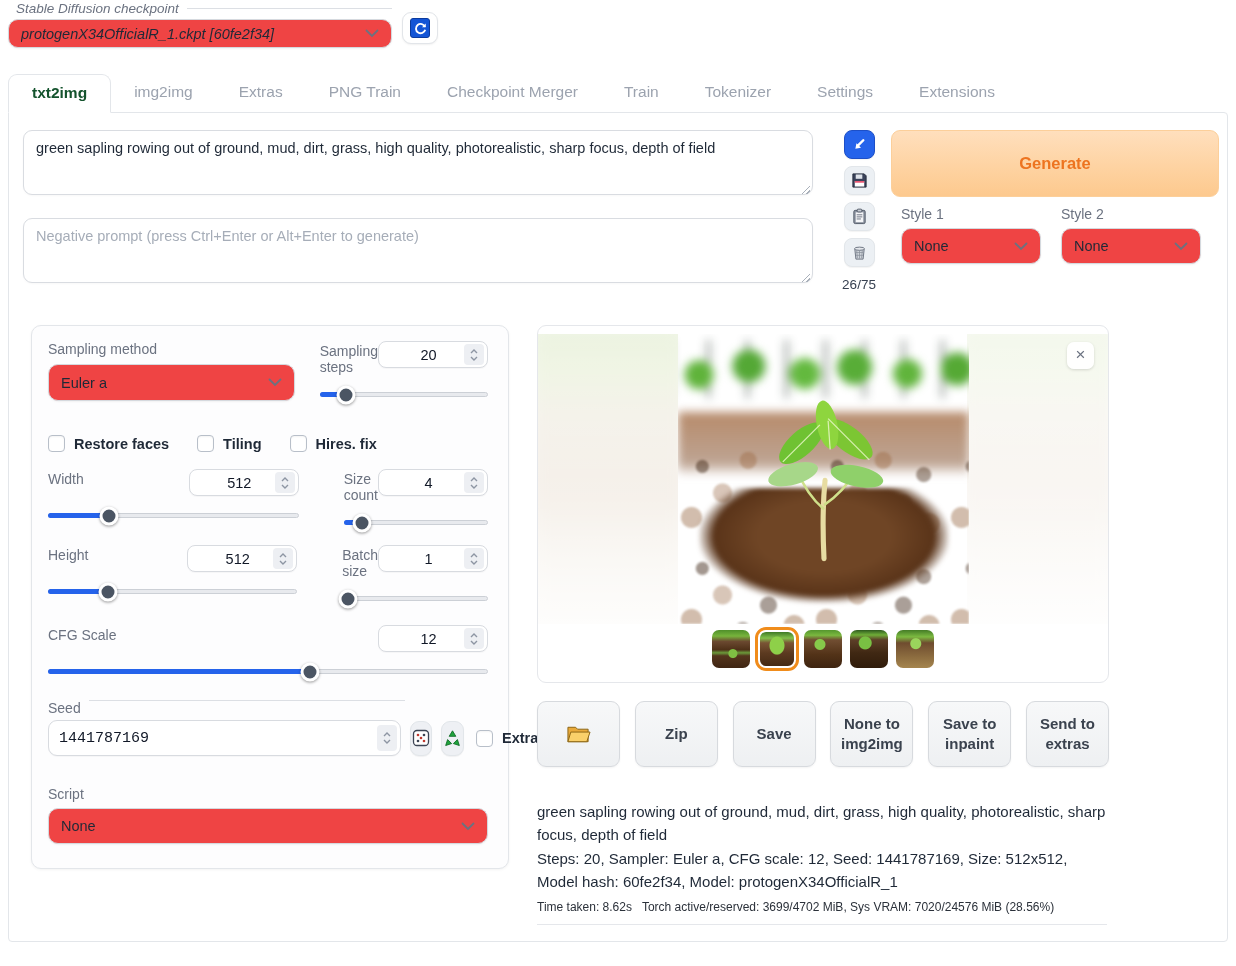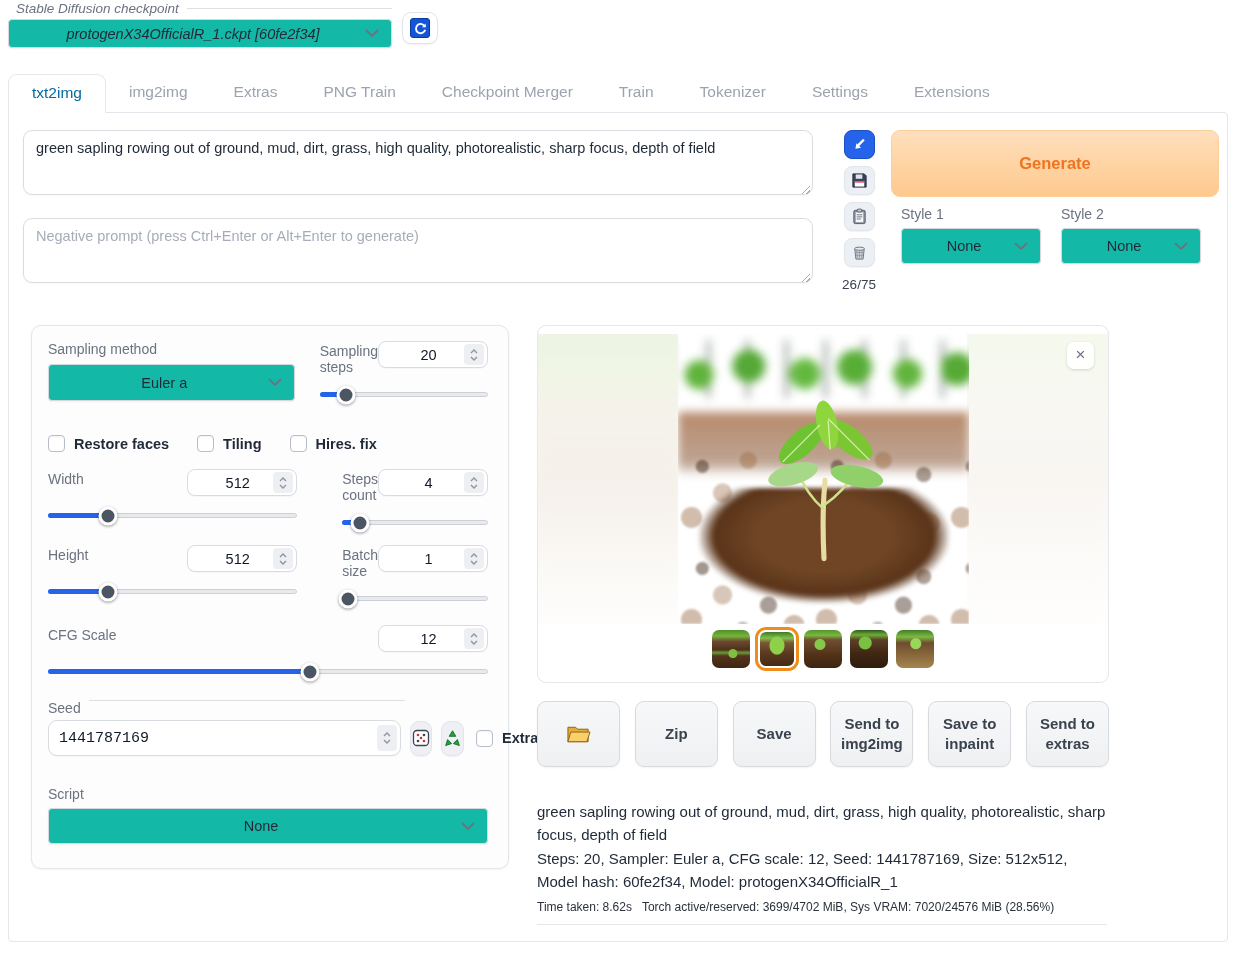--- a/index.html
+++ b/index.html
@@ -8,35 +8,35 @@
     width:1236px; height:966px; position:relative;
     font-family:"Liberation Sans","DejaVu Sans",sans-serif;
     font-size:15px; color:#1f2937; overflow:hidden;
   }
   
   .header { padding:1px 8px 0 8px; display:flex; align-items:flex-start;font-style:italic; }
   .ckpt-block { width:384px; }
   .ckpt-label-row { display:flex; align-items:center; padding-left:8px; }
   .ckpt-label { font-size:13.5px; color:#6b7280; white-space:nowrap; }
   .label-line { flex:1; border-top:1px solid #dcdfe4; margin-left:8px; }
-  .select { display:flex; align-items:center; background:#14b8a6; border:1px solid #d5d9de;
-    border-radius:4px; height:30px; padding:0 12px; box-shadow:0 1px 2px rgba(0,0,0,.05); cursor:pointer;text-align:center; }
+  .select { display:flex; align-items:center; background:#ef4444; border:1px solid #d5d9de;
+    border-radius:10px; height:30px; padding:0 12px; box-shadow:0 1px 2px rgba(0,0,0,.05); cursor:pointer; }
   .select .sel-val { flex:1; font-size:14.5px; color:#1f2937; white-space:nowrap; overflow:hidden; }
   .chev { width:14px; height:9px; flex:0 0 auto; }
   .ckpt-select { margin-top:3px; height:29px; }
   .refresh-btn { margin-left:10px; margin-top:11px; width:36px; height:32px; border:1px solid #e2e5e9;
     border-radius:9px; background:#fff; box-shadow:0 1px 2px rgba(0,0,0,.06);
     display:flex; align-items:center; justify-content:center; cursor:pointer; }
   .refresh-chip { width:20px; height:20px; background:#1355d6; border-radius:3px; border:1px solid #0b3b9e;
     display:flex; align-items:center; justify-content:center; }
   
   .tabbar { display:flex; margin:26px 8px 0 8px; position:relative; z-index:2; }
   .tab { padding:9px 23px 10px; font-size:15.5px; color:#9ca3af; cursor:pointer; white-space:nowrap; }
   .tab.active { background:#fff; border:1px solid #e3e6ea; border-bottom:1px solid #fff;
-    border-radius:9px 9px 0 0; color:#0369a1; font-weight:400; margin-bottom:-1px; }
+    border-radius:9px 9px 0 0; color:#14532d; font-weight:700; margin-bottom:-1px; }
   
   .main-panel { margin:0 8px; border:1px solid #e3e6ea; border-radius:0 4px 4px 4px; background:#fff;
     padding:17px 8px 16px 14px; position:relative; z-index:1; }
   .top-row { display:flex; align-items:flex-start; }
   .prompts { width:790px; }
   .ta-wrap { position:relative; }
   .ta-wrap + .ta-wrap { margin-top:20px; }
   textarea { width:100%; height:65px; resize:none; border:1px solid #d9dce1; border-radius:9px;
     padding:9px 12px; font-family:inherit; font-size:14.5px; color:#1f2937; outline:none;
     box-shadow:0 1px 2px rgba(0,0,0,.03); }
@@ -365,21 +365,21 @@
           </div>
           <div class="slider">
             <div class="sl-track">
                 <div class="sl-fill" style="width:24%"></div>
                 <div class="sl-thumb" style="left:24%"></div>
               </div>
           </div>
         </div>
         <div class="batch-col">
           <div class="head-row">
-            <div class="field-label">Steps count</div>
+            <div class="field-label">Size count</div>
             <div class="numbox">
               <input class="numval" value="4" style="">
               <span class="spin">
                   <svg width="8" height="5" viewBox="0 0 8 5">
                     <path d="M1 4 L4 1 L7 4" fill="none" stroke="#8d95a3" stroke-width="1.4"></path>
                   </svg>
                   <svg width="8" height="5" viewBox="0 0 8 5">
                     <path d="M1 1 L4 4 L7 1" fill="none" stroke="#8d95a3" stroke-width="1.4"></path>
                   </svg>
                 </span>
@@ -560,21 +560,21 @@
 
       <div class="out-btn-row">
         <div class="obtn">
           <svg width="25" height="20" viewBox="0 0 26 20">
               <path d="M2 3h8l2 2h11v13H2z" fill="#e8a93a" stroke="#8a6414"></path>
               <path d="M5 8h20l-3.4 10H2z" fill="#fad06a" stroke="#8a6414"></path>
             </svg>
         </div>
         <div class="obtn">Zip</div>
         <div class="obtn">Save</div>
-        <div class="obtn">Send to img2img</div>
+        <div class="obtn">None to img2img</div>
         <div class="obtn">Save to inpaint</div>
         <div class="obtn">Send to extras</div>
       </div>
 
       <div class="result-info">
         <div class="ri-text">green sapling rowing out of ground, mud, dirt, grass, high quality, photorealistic, sharp focus, depth of field</div>
         <div class="ri-text">Steps: 20, Sampler: Euler a, CFG scale: 12, Seed: 1441787169, Size: 512x512, Model hash: 60fe2f34, Model: protogenX34OfficialR_1</div>
         <div class="ri-small">
           <span>Time taken: 8.62s</span><span class="gap"></span><span>Torch active/reserved: 3699/4702 MiB, Sys VRAM: 7020/24576 MiB (28.56%)</span>
         </div>

